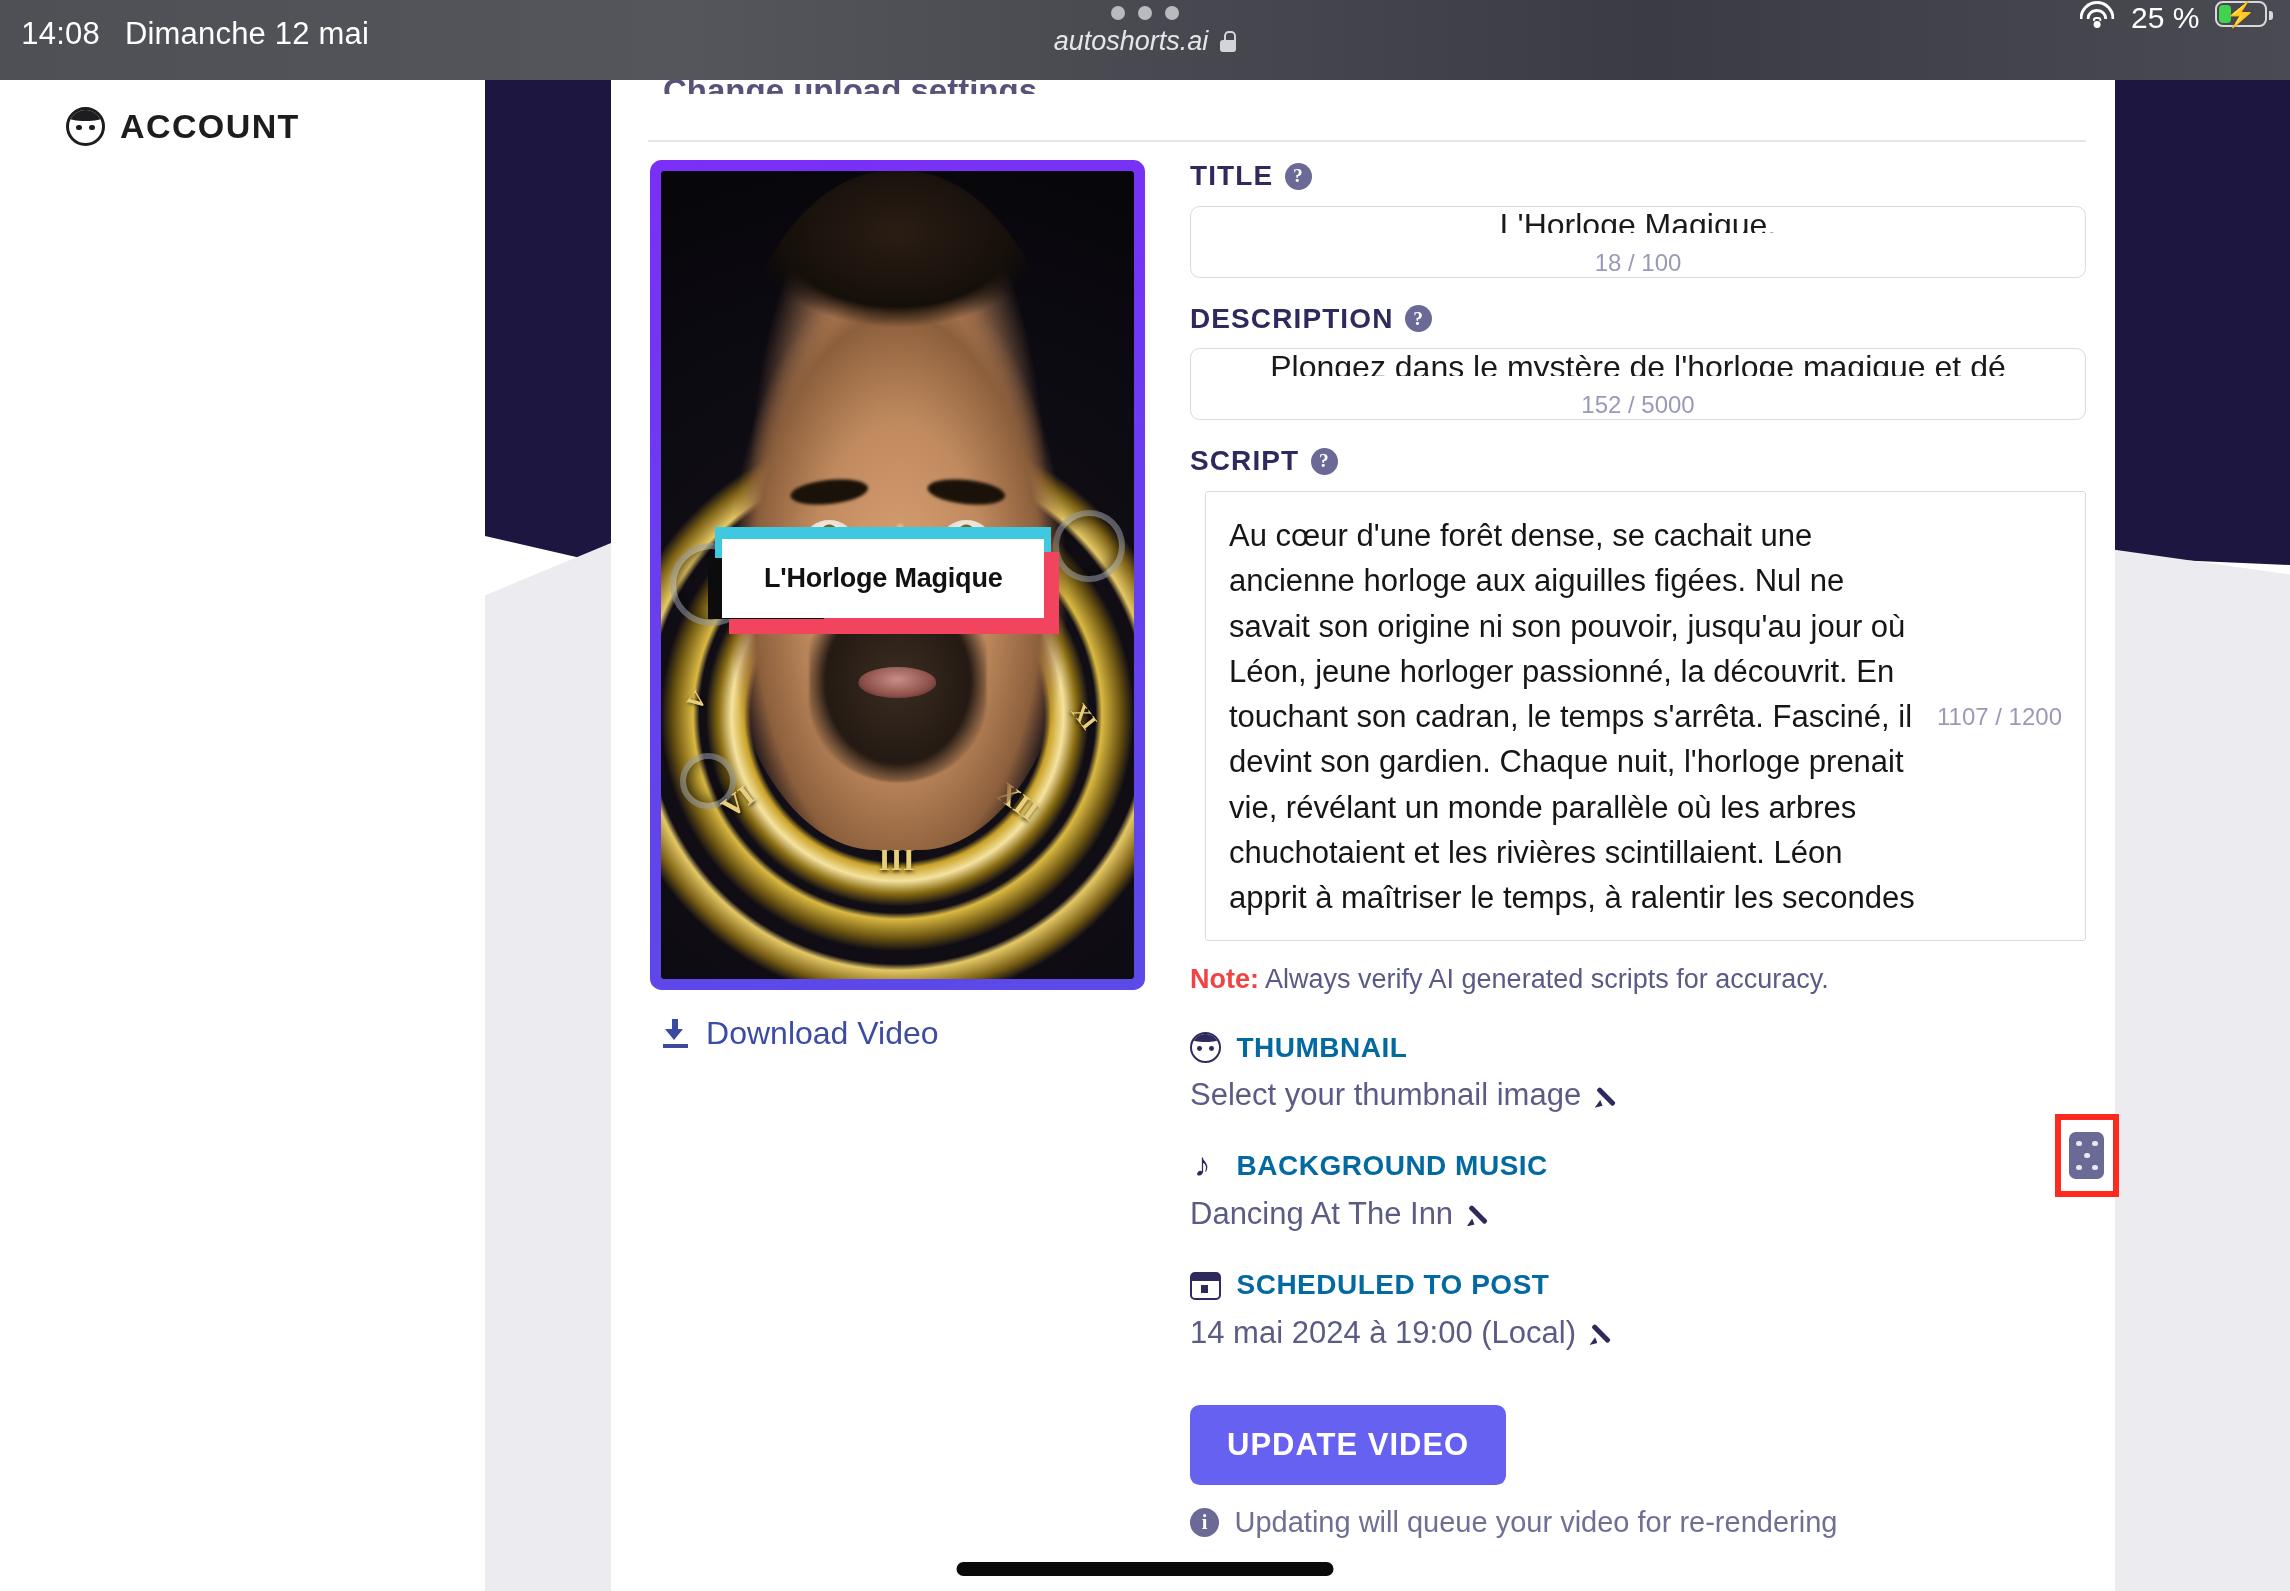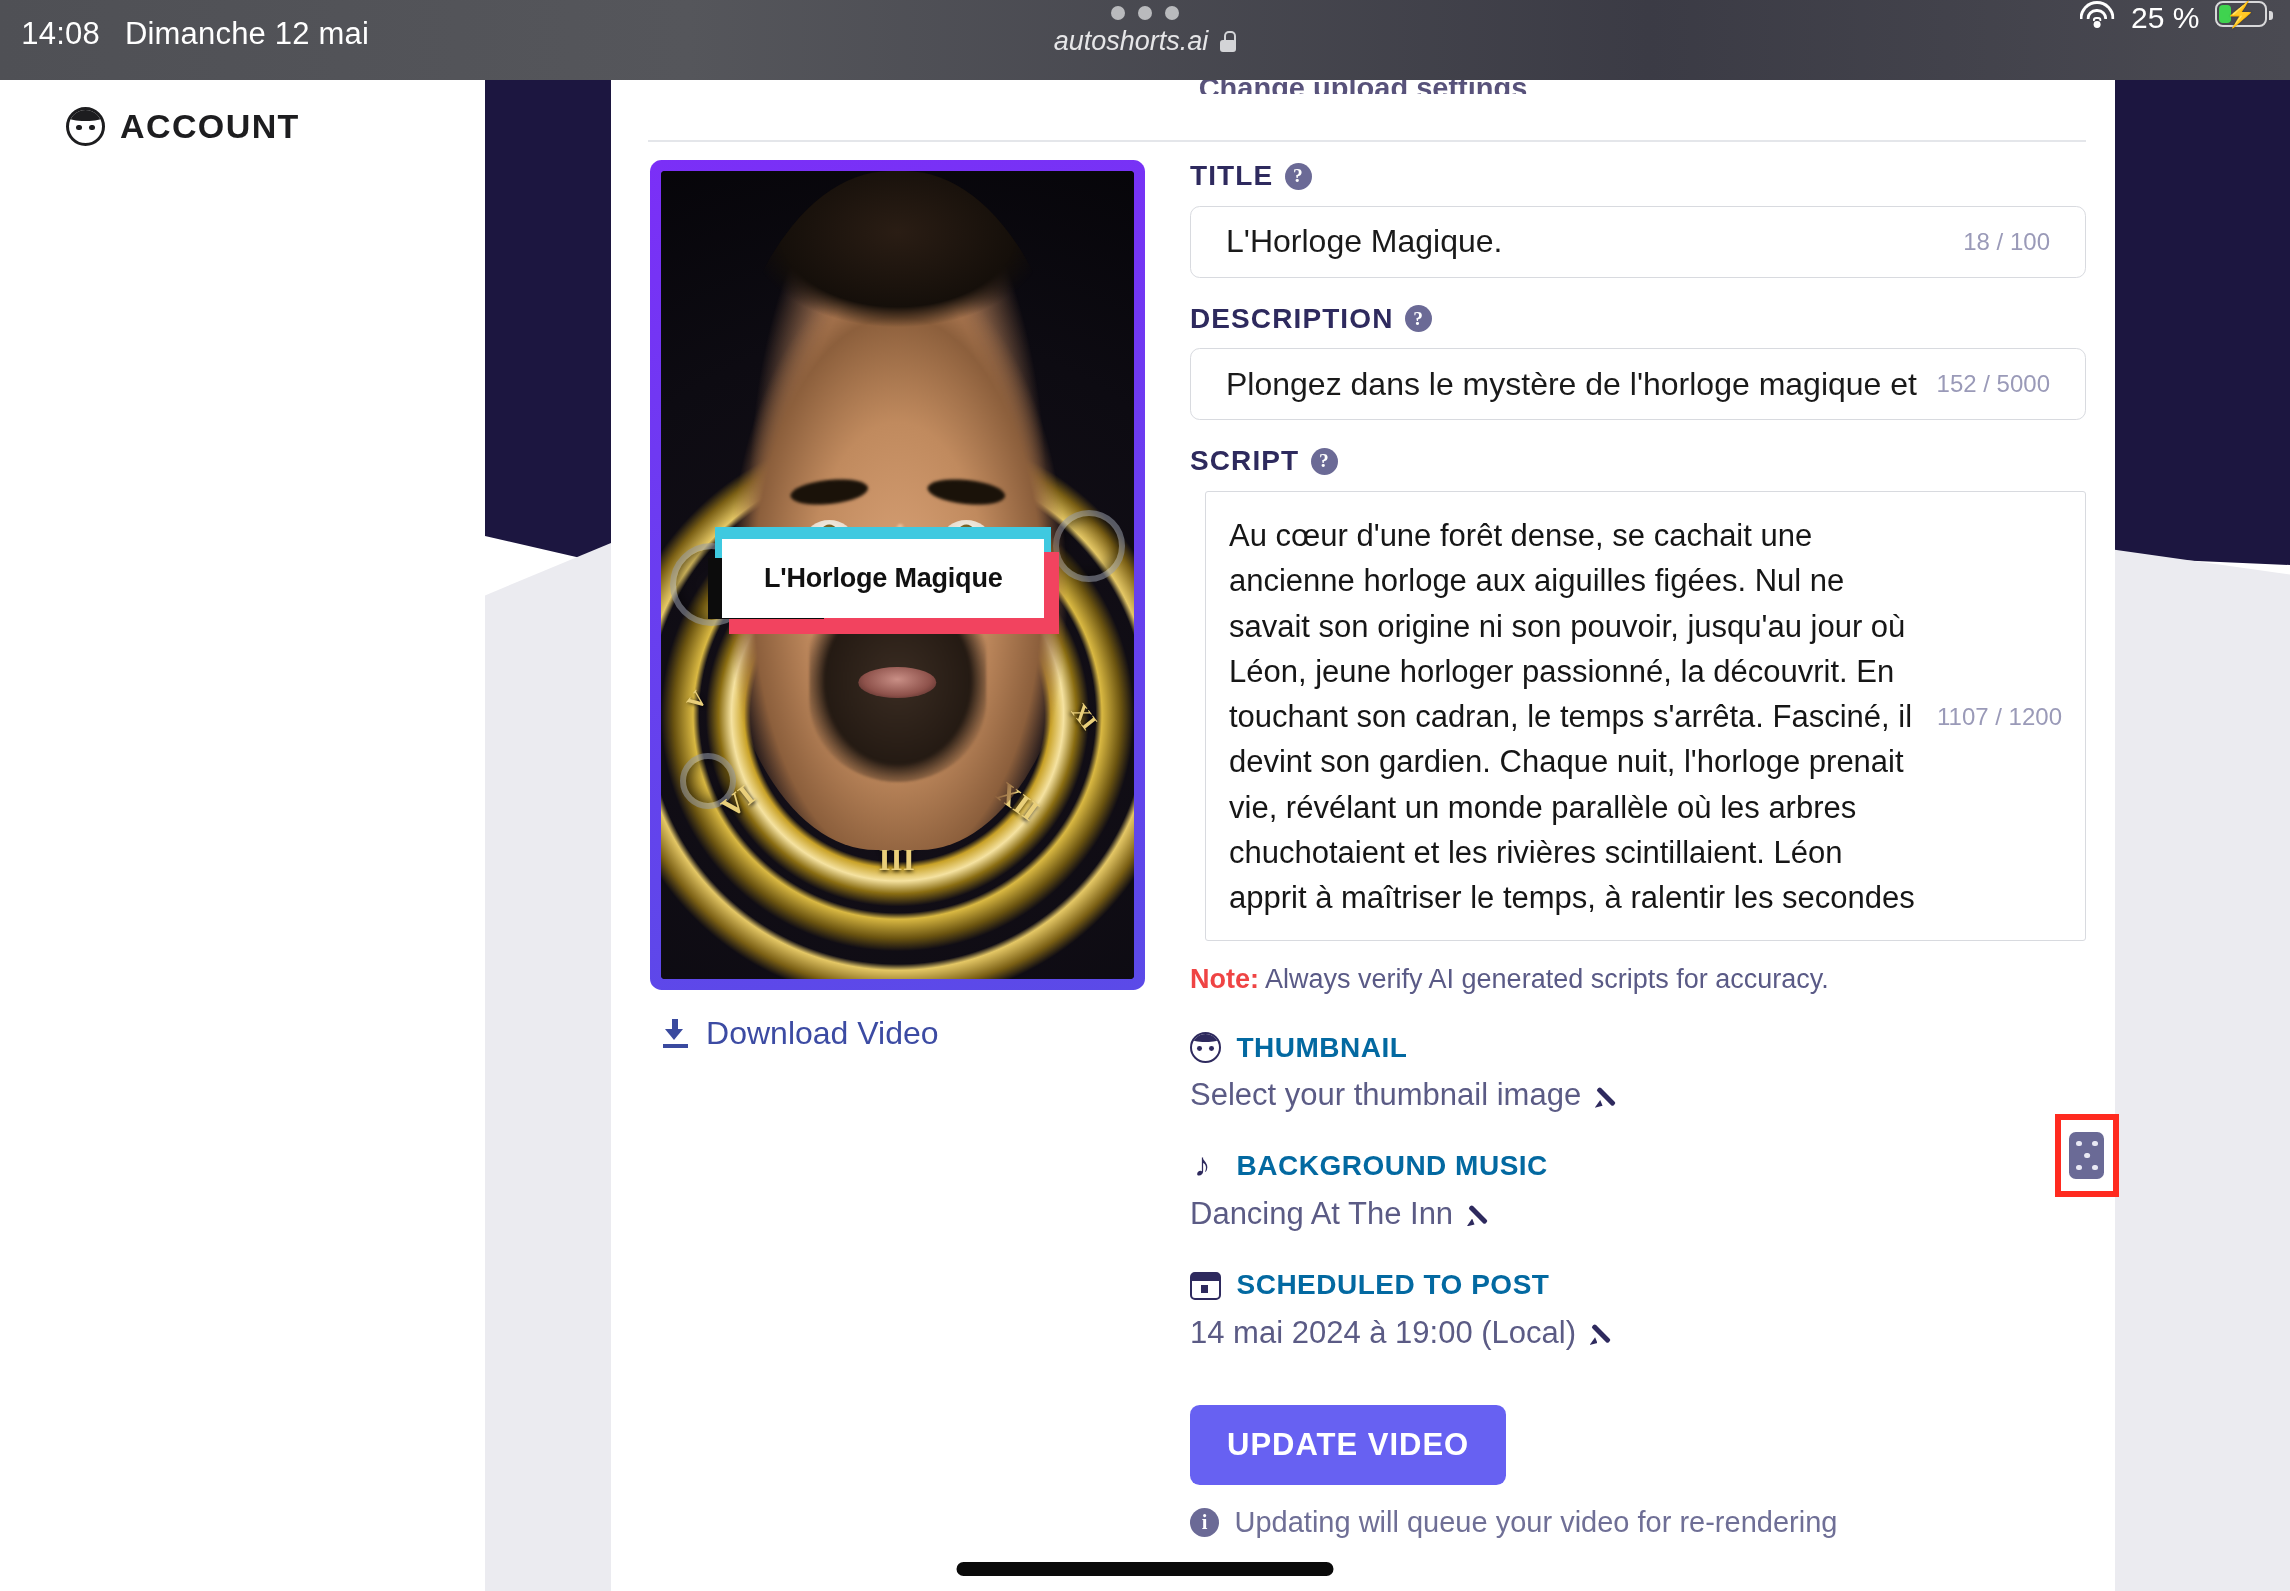--- a/index.html
+++ b/index.html
@@ -65,21 +65,21 @@
   .face-icon .hair{ position:absolute; left:-1.9px; top:-1.9px; right:-1.9px; height:12.6px;
     background:#1d1d1f; border-radius:50% 50% 40% 40%; }
   .face-icon .eye{ position:absolute; top:14.6px; width:5.8px; height:5.8px; border-radius:50%; background:#1d1d1f; }
   .face-icon .eye.l{ left:6.8px; } .face-icon .eye.r{ right:6.8px; }
   .account-label{ font-size:34px; font-weight:700; letter-spacing:1.4px; color:#1d1d1f; }
 
   
   .card{ position:absolute; left:611px; top:80px; width:1504px; bottom:0; background:#fff; z-index:5;
     padding:0 52px; }
   .topcut{ position:absolute; left:52px; right:52px; top:-7.8px; height:21.3px; overflow:hidden;
-    color:#3b3564; font-size:29px; font-weight:700; text-align:center; opacity:.85; }
+    color:#3b3564; font-size:33px; font-weight:700; opacity:.85; }
   .divider{ position:absolute; left:37px; right:29px; top:60px; height:1.9px; background:#e4e6ea; }
 
   .content{ position:absolute; left:0; right:0; top:80px; display:flex; gap:45px; padding:0 29px 0 39px; }
 
   
   .left-col{ width:495px; flex:none; }
   .video-frame{ width:495px; height:830px; border-radius:11.6px; overflow:hidden; position:relative;
     background:linear-gradient(170deg,#7b2ff7 0%,#6a3df0 45%,#5b4ae8 100%); padding:10.7px; }
   .video-inner{ position:absolute; inset:10.7px; border-radius:3.9px; overflow:hidden;
     background:#0b0a10; }
@@ -144,21 +144,21 @@
   .dl-text{ font-size:32px; color:#3c4ba3; }
 
   
   .right-col{ flex:1; min-width:0; }
   .fld-label{ font-size:28px; font-weight:700; letter-spacing:1.1px; color:#2e2a5e;
     display:flex; align-items:center; gap:11.6px; margin-bottom:13.6px; }
   .qmark{ width:27px; height:27px; border-radius:50%; background:#6b6a96; color:#fff;
     font-size:19.4px; font-weight:700; display:flex; align-items:center; justify-content:center;
     font-family:"Liberation Serif", serif; flex:none; cursor:pointer; }
   .inputbox{ border:1.9px solid #d8dadf; border-radius:9.7px; height:72px; display:flex; align-items:center;
-    padding:0 35px; gap:15.5px; background:#fff; }
+    padding:0 35px; gap:15.5px; background:#fff;flex-direction:column; }
   .inputbox .val{ flex:1; font-size:32px; color:#1a1a1a; white-space:nowrap; overflow:hidden; }
   .counter{ font-size:24px; color:#9a9ab8; flex:none; }
   .spacer24{ height:25px; }
 
   .scriptbox{ border:1.9px solid #d8dadf; border-radius:3px; padding:21.3px 23px 19.4px 23px;
     display:flex; gap:15.5px; background:#fff;margin-left:15px; }
   .scripttext{ flex:1; font-size:31px; line-height:1.46; color:#161616; }
   .scriptcounter{ font-size:24px; color:#9a9ab8; flex:none; align-self:center; }
 
   .noterow{ margin-top:23px; display:flex; align-items:center; }

